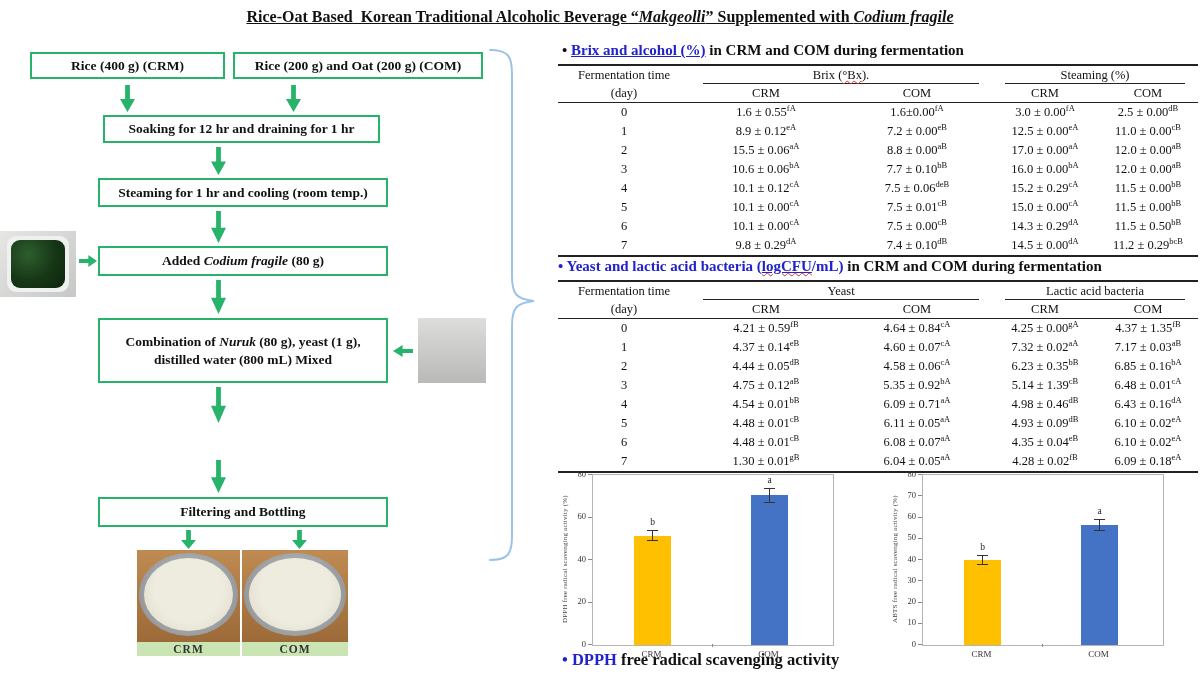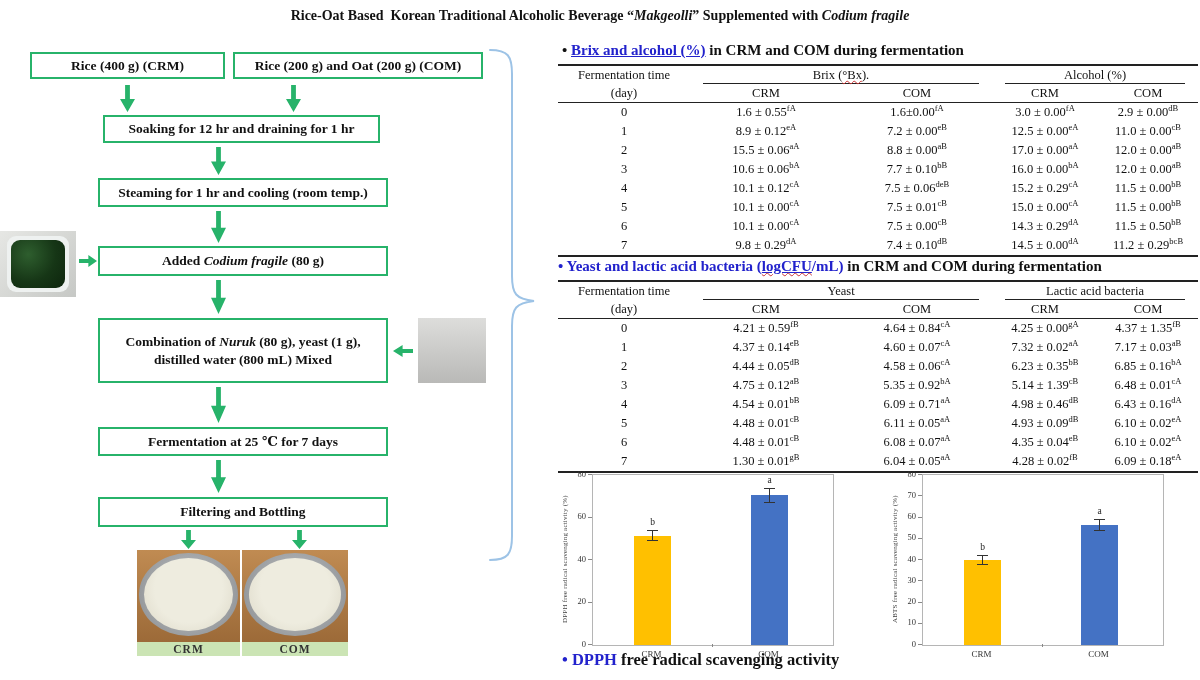--- a/index.html
+++ b/index.html
@@ -1,21 +1,21 @@
 <!DOCTYPE html>
 <html><head>
 <meta charset="utf-8">
 <style>
   html,body{margin:0;padding:0;background:#fff;}
   .canvas{position:relative;width:1200px;height:680px;background:#fff;overflow:hidden;
           font-family:"Liberation Serif","DejaVu Serif",serif;color:#111;}
 
   
   .main-title{position:absolute;left:0;top:8px;width:1200px;text-align:center;
-              font-size:14px;font-weight:bold;white-space:pre-wrap;}
+              font-size:16px;font-weight:bold;white-space:pre-wrap;text-decoration:underline;}
   .it{font-style:italic;}
 
   
   .fbox{position:absolute;border:2px solid #27b36a;background:#fff;display:flex;
         align-items:center;justify-content:center;text-align:center;
         font-weight:bold;font-size:13.5px;line-height:1.3;padding:0 4px;box-sizing:border-box;}
   .arrow-v{position:absolute;width:15px;background:#27b36a;
            clip-path:polygon(34% 0,66% 0,66% 52%,100% 52%,50% 100%,0 52%,34% 52%);}
   .arrow-r{position:absolute;height:12px;background:#27b36a;
            clip-path:polygon(0 34%,52% 34%,52% 0,100% 50%,52% 100%,52% 66%,0 66%);}
@@ -108,23 +108,20 @@
   <div class="fbox" style="left:98px;top:246px;width:290px;height:30px;">
       <span><span>Added </span><span class="it">Codium fragile</span><span> (80 g)</span></span>
     </div>
   <div class="arrow-v" style="left:211px;top:280px;height:34px;"></div>
   <div class="fbox" style="left:98px;top:318px;width:290px;height:65px;">
       <span><span>Combination of </span><span class="it">Nuruk</span><span> (80 g), yeast (1 g),</span><br><span>distilled water (800 mL) Mixed</span></span>
     </div>
   <div class="photo-cup"></div>
   <div class="arrow-l" style="left:393px;top:345px;width:20px;"></div>
   <div class="arrow-v" style="left:211px;top:387px;height:36px;"></div>
-  <div class="fbox" style="left:98px;top:427px;width:290px;height:29px;">
-      <span>Fermentation at 25 ℃ for 7 days</span>
-    </div>
   <div class="arrow-v" style="left:211px;top:460px;height:33px;"></div>
   <div class="fbox" style="left:98px;top:497px;width:290px;height:30px;">
       <span>Filtering and Bottling</span>
     </div>
   <div class="arrow-v" style="left:181px;top:530px;height:19px;"></div>
   <div class="arrow-v" style="left:292px;top:530px;height:19px;"></div>
   <div class="bowl" style="left:137px;width:103px;"></div>
   <div class="bowl" style="left:242px;width:106px;"></div>
   <div class="bowl-label" style="left:137px;width:103px;">CRM</div>
   <div class="bowl-label" style="left:242px;width:106px;">COM</div>
@@ -140,37 +137,37 @@
         <col style="width:132px">
         <col style="width:152px">
         <col style="width:150px">
         <col style="width:106px">
         <col style="width:100px">
       </colgroup>
     <thead>
       <tr>
         <th>Fermentation time</th>
         <th class="grp" colspan="2"><span>Brix (</span><span class="wavy">°Bx</span><span>).</span></th>
-        <th class="grp" colspan="2">Alcohol (%)</th>
+        <th class="grp" colspan="2">Steaming (%)</th>
       </tr>
       <tr class="h2row">
         <th>(day)</th>
         <th>CRM</th>
         <th>COM</th>
         <th>CRM</th>
         <th>COM</th>
       </tr>
     </thead>
     <tbody>
       <tr>
           <td>0</td>
           <td><span>1.6 ± 0.55</span><sup>fA</sup></td>
           <td><span>1.6±0.00</span><sup>fA</sup></td>
           <td><span>3.0 ± 0.00</span><sup>fA</sup></td>
-          <td><span>2.9 ± 0.00</span><sup>dB</sup></td>
+          <td><span>2.5 ± 0.00</span><sup>dB</sup></td>
         </tr>
       <tr>
           <td>1</td>
           <td><span>8.9 ± 0.12</span><sup>eA</sup></td>
           <td><span>7.2 ± 0.00</span><sup>eB</sup></td>
           <td><span>12.5 ± 0.00</span><sup>eA</sup></td>
           <td><span>11.0 ± 0.00</span><sup>cB</sup></td>
         </tr>
       <tr>
           <td>2</td>

